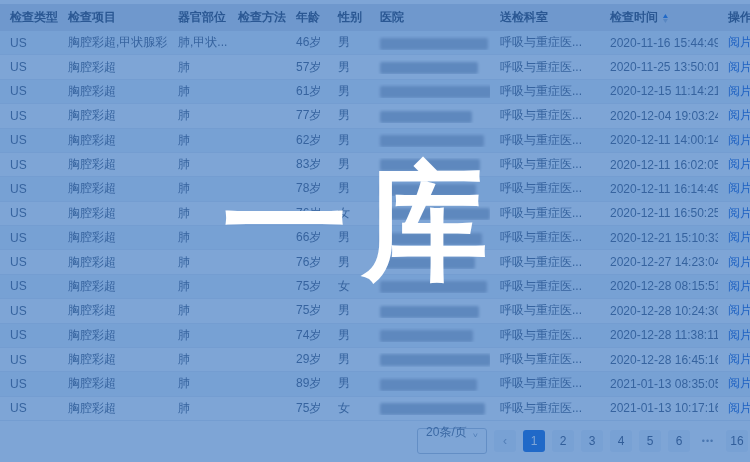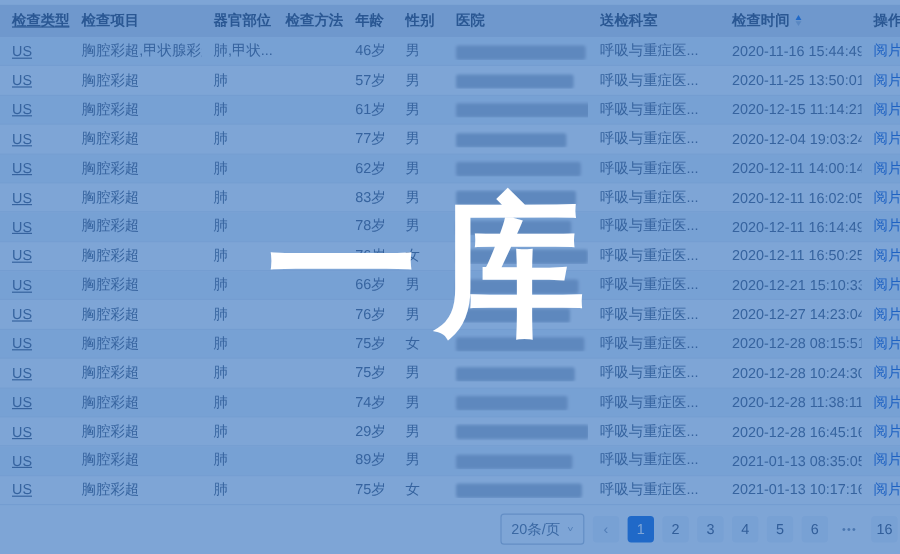--- a/index.html
+++ b/index.html
@@ -10,39 +10,39 @@
   
   .thead {
     position:absolute; top:4px; left:0; width:778px; height:27px;
     background:#dde3ea; display:flex; align-items:center;
     color:#45536b; font-weight:bold;
   }
   .tbody { position:absolute; top:31px; left:0; width:778px; height:390px; display:flex; flex-direction:column; }
   .row { flex:1; display:flex; align-items:center; border-bottom:1px solid #e9eef4; background:#ffffff; }
   .row.odd { background:#f0f5fa; }
   .cell { padding-left:10px; white-space:nowrap; overflow:hidden; flex-shrink:0; color:#5f6e85; }
-  .col-0 { width:58px;text-decoration:underline; }  .col-1 { width:110px; } .col-2 { width:60px; }
+  .col-0 { width:58px; }  .col-1 { width:110px; } .col-2 { width:60px; }
   .col-3 { width:58px; }  .col-4 { width:42px; }  .col-5 { width:42px; }
   .col-6 { width:120px; } .col-7 { width:110px; } .col-8 { width:118px; }
   .col-9 { width:60px; }
   .thead .cell { color:#45536b; }
   .link { color:#2b6bd4; cursor:pointer; }
   .redact { display:inline-block; height:12px; background:#b9bfc9; border-radius:2px; filter:blur(1.5px); vertical-align:middle; }
 
   
   .sort-wrap { display:inline-flex; flex-direction:column; margin-left:4px; vertical-align:middle; }
   .caret { font-size:7px; line-height:5px; transform:scaleX(1.2); }
   .caret.up { color:#2f7ae0; }
   .caret.down { color:#aebdd2; }
 
   
   .pagination { position:absolute; bottom:8px; right:2px; display:flex; align-items:center; gap:7px; }
   .page-size {
     height:22px; padding:12px 8px; border:1px solid #c3ccd9; border-radius:3px; background:#fff;
-    color:#6b7a90; display:flex; align-items:center; gap:6px; cursor:pointer; min-width:68px; justify-content:center;
+    color:#6b7a90; display:flex; align-items:flex-end; gap:6px; cursor:pointer; min-width:68px; justify-content:center;
   }
   .chev { font-size:9px; color:#9aa7ba; transform:scaleY(.8); }
   .pbtn {
     min-width:22px; height:22px; border:none; border-radius:3px; background:#f2f5fa;
     color:#55627a; display:flex; align-items:center; justify-content:center; cursor:pointer; font-size:12px;
   }
   .pbtn.prev { color:#9aa7ba; }
   .pbtn.active { background:#2f7ae0; color:#ffffff; }
   .pbtn.dots { background:transparent; color:#8a97ac; letter-spacing:1px; font-size:9px; }
 

